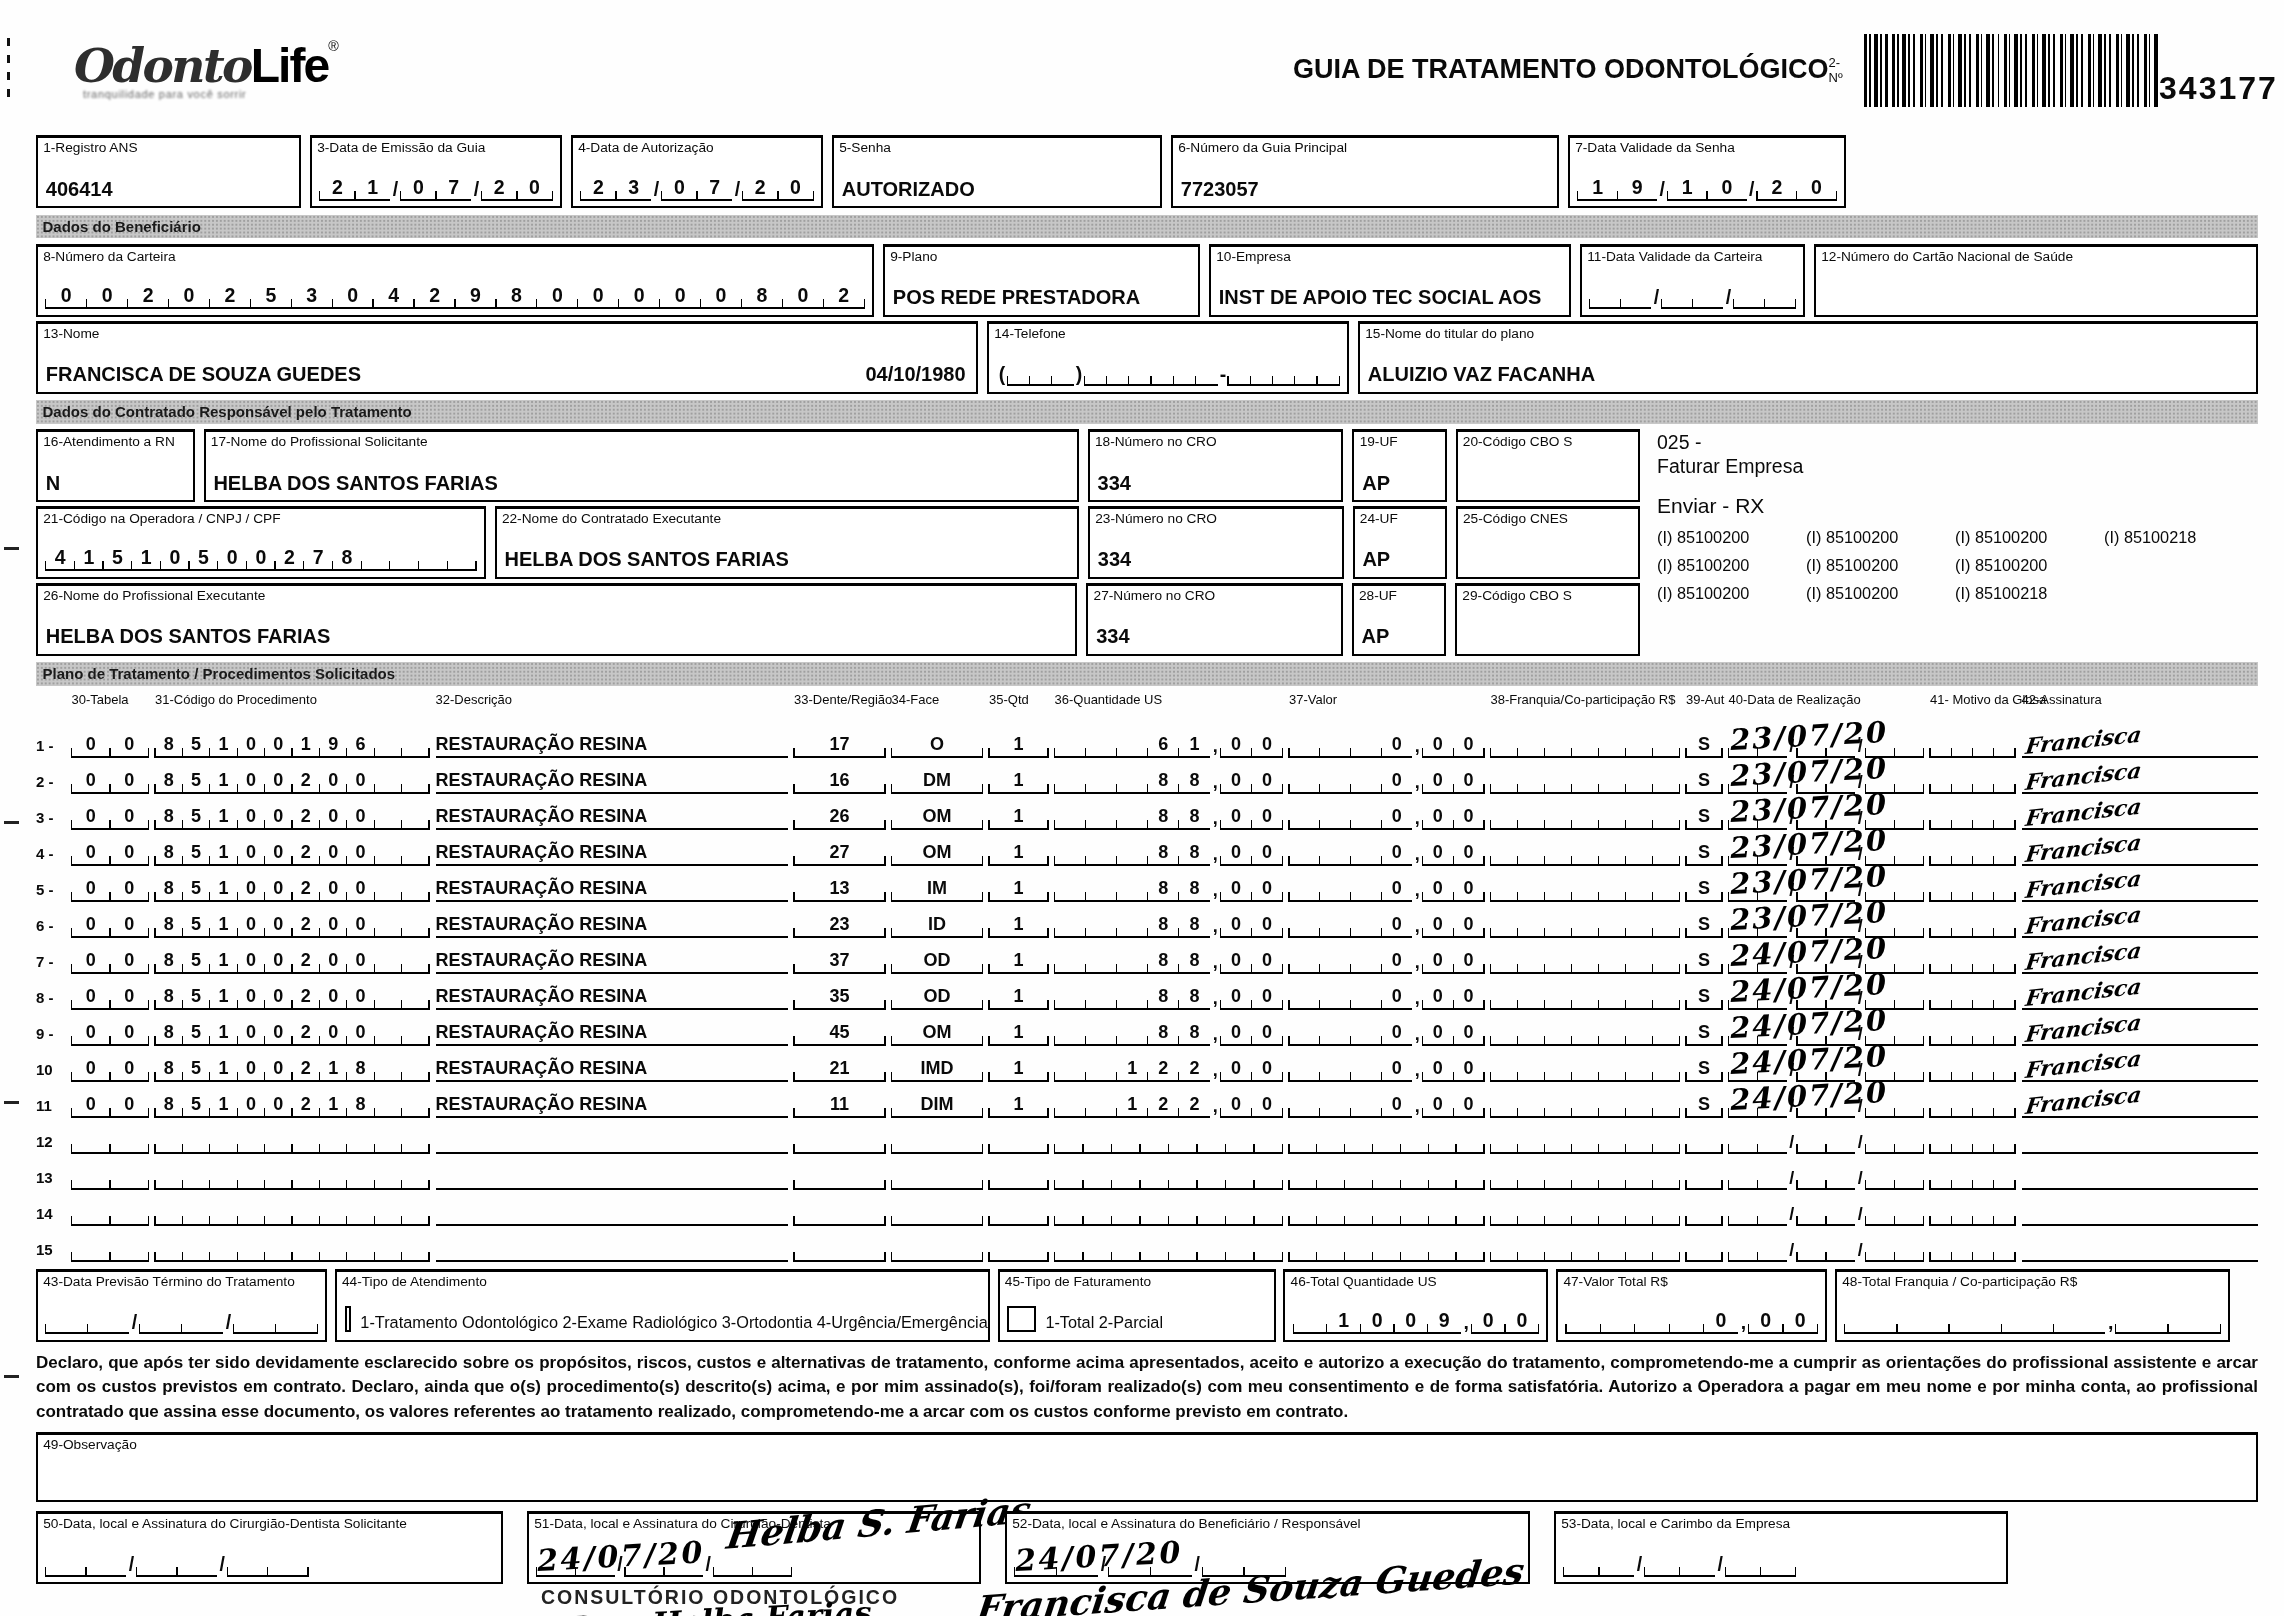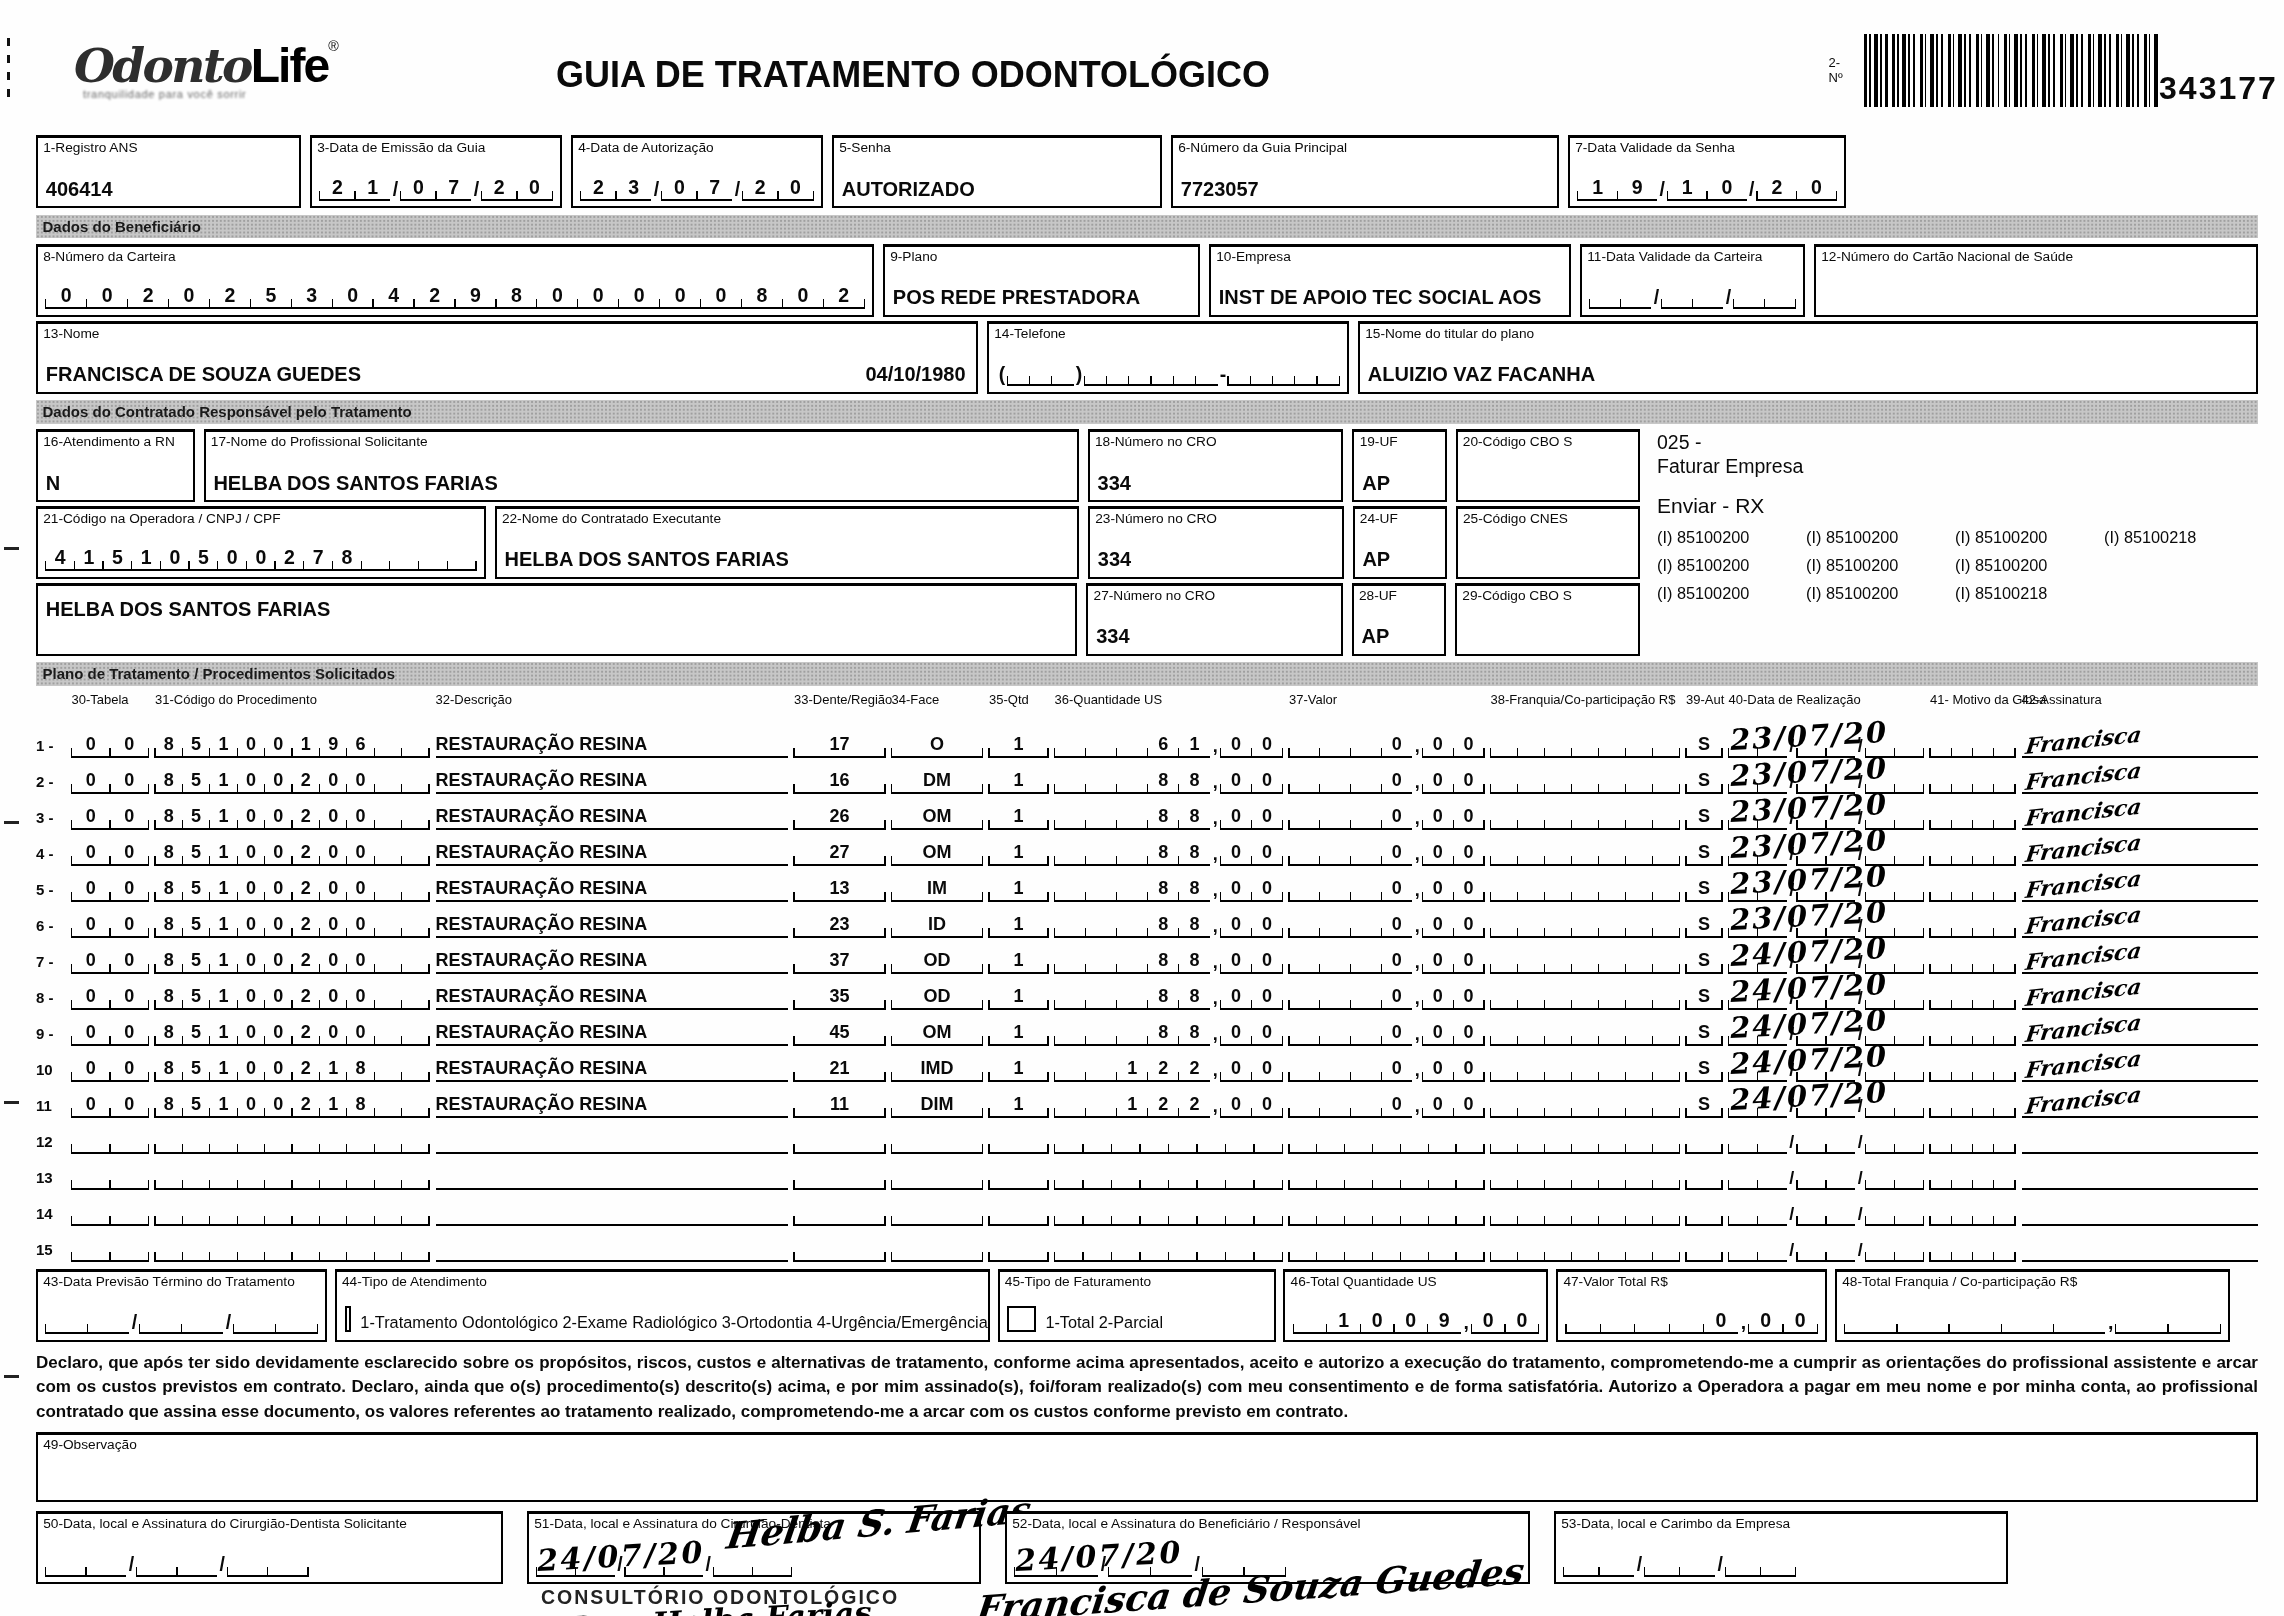--- a/index.html
+++ b/index.html
@@ -15,21 +15,21 @@
   
   .hdr{display:flex;align-items:flex-start;height:116px;}
   .logo-wrap{width:482px;padding:23.5px 0 0 38px;}
   .logo-line{white-space:nowrap;}
   .logo-odonto{font-family:"DejaVu Serif",serif;font-style:italic;font-weight:bold;
                font-size:47px;color:#2e2e2e;letter-spacing:-2.6px;}
   .logo-life{font-family:"Liberation Sans",sans-serif;font-weight:bold;font-size:48px;
              color:#000;letter-spacing:-2px;}
   .logo-reg{font-size:14.3px;vertical-align:top;}
   .tagline{font-size:11px;color:#666;filter:blur(0.8px);margin:-5.2px 0 0 9px;letter-spacing:0.7px;}
-  .title{flex:1;text-align:left;padding-top:40px;font-size:36px;font-weight:bold;}
+  .title{flex:1;text-align:right;padding-top:40px;font-size:27px;font-weight:bold;}
   .bc-wrap{width:423px;display:flex;flex-direction:row;align-items:flex-end;padding:19.5px 6.5px 0 0;}
   .bc-row{display:flex;align-items:center;gap:10.4px;}
   .bc-label{font-size:13px;}
   .barcode{width:306px;height:73px;
     background:repeating-linear-gradient(90deg,#000 0 3.3px,#fff 3.3px 5.2px,#000 5.2px 6.5px,#fff 6.5px 9.8px,#000 9.8px 14.3px,#fff 14.3px 16.3px,#000 16.3px 17.6px,#fff 17.6px 21.5px,#000 21.5px 23.5px,#fff 23.5px 28px);}
   .bc-num{font-size:32px;font-weight:bold;letter-spacing:2px;margin:2.6px 59px 0 0;}
   .bc-sub{font-size:23px;font-weight:bold;letter-spacing:0.7px;}
 
   
   .fxrow{display:flex;gap:9px;margin-top:5.2px;}
@@ -340,20 +340,21 @@
             <div class="flabel">24-UF</div>
             <div class="fval">AP</div>
           </div>
           <div class="fbox" style="width:182px">
             <div class="flabel">25-Código CNES</div>
             <div class="fval"></div>
           </div>
         </div>
         <div class="fxrow">
           <div class="fbox" style="width:1044px">
+            <div class="flabel">26-Nome do Profissional Executante</div>
             <div class="fval">HELBA DOS SANTOS FARIAS</div>
           </div>
           <div class="fbox" style="width:254px">
             <div class="flabel">27-Número no CRO</div>
             <div class="fval">334</div>
           </div>
           <div class="fbox" style="width:91px">
             <div class="flabel">28-UF</div>
             <div class="fval">AP</div>
           </div>

